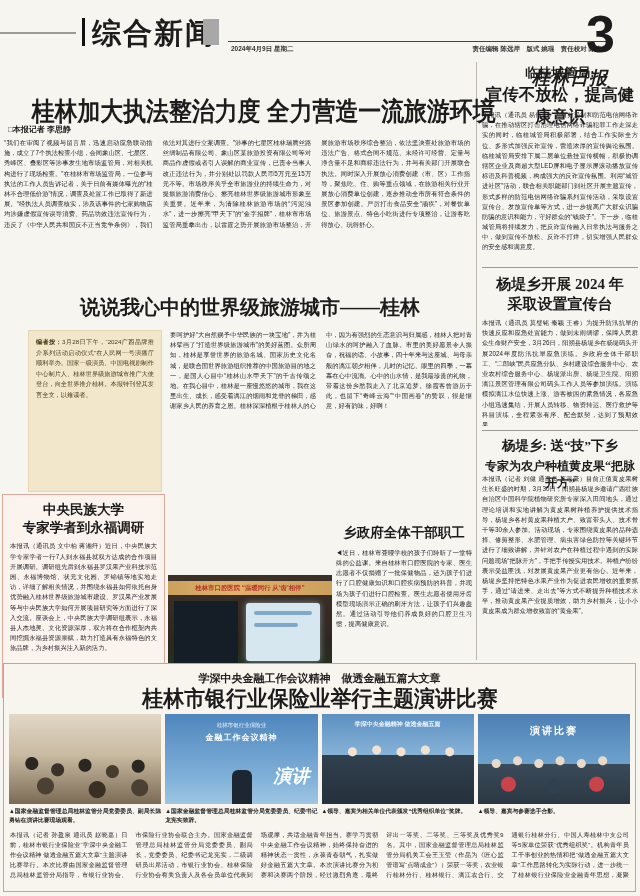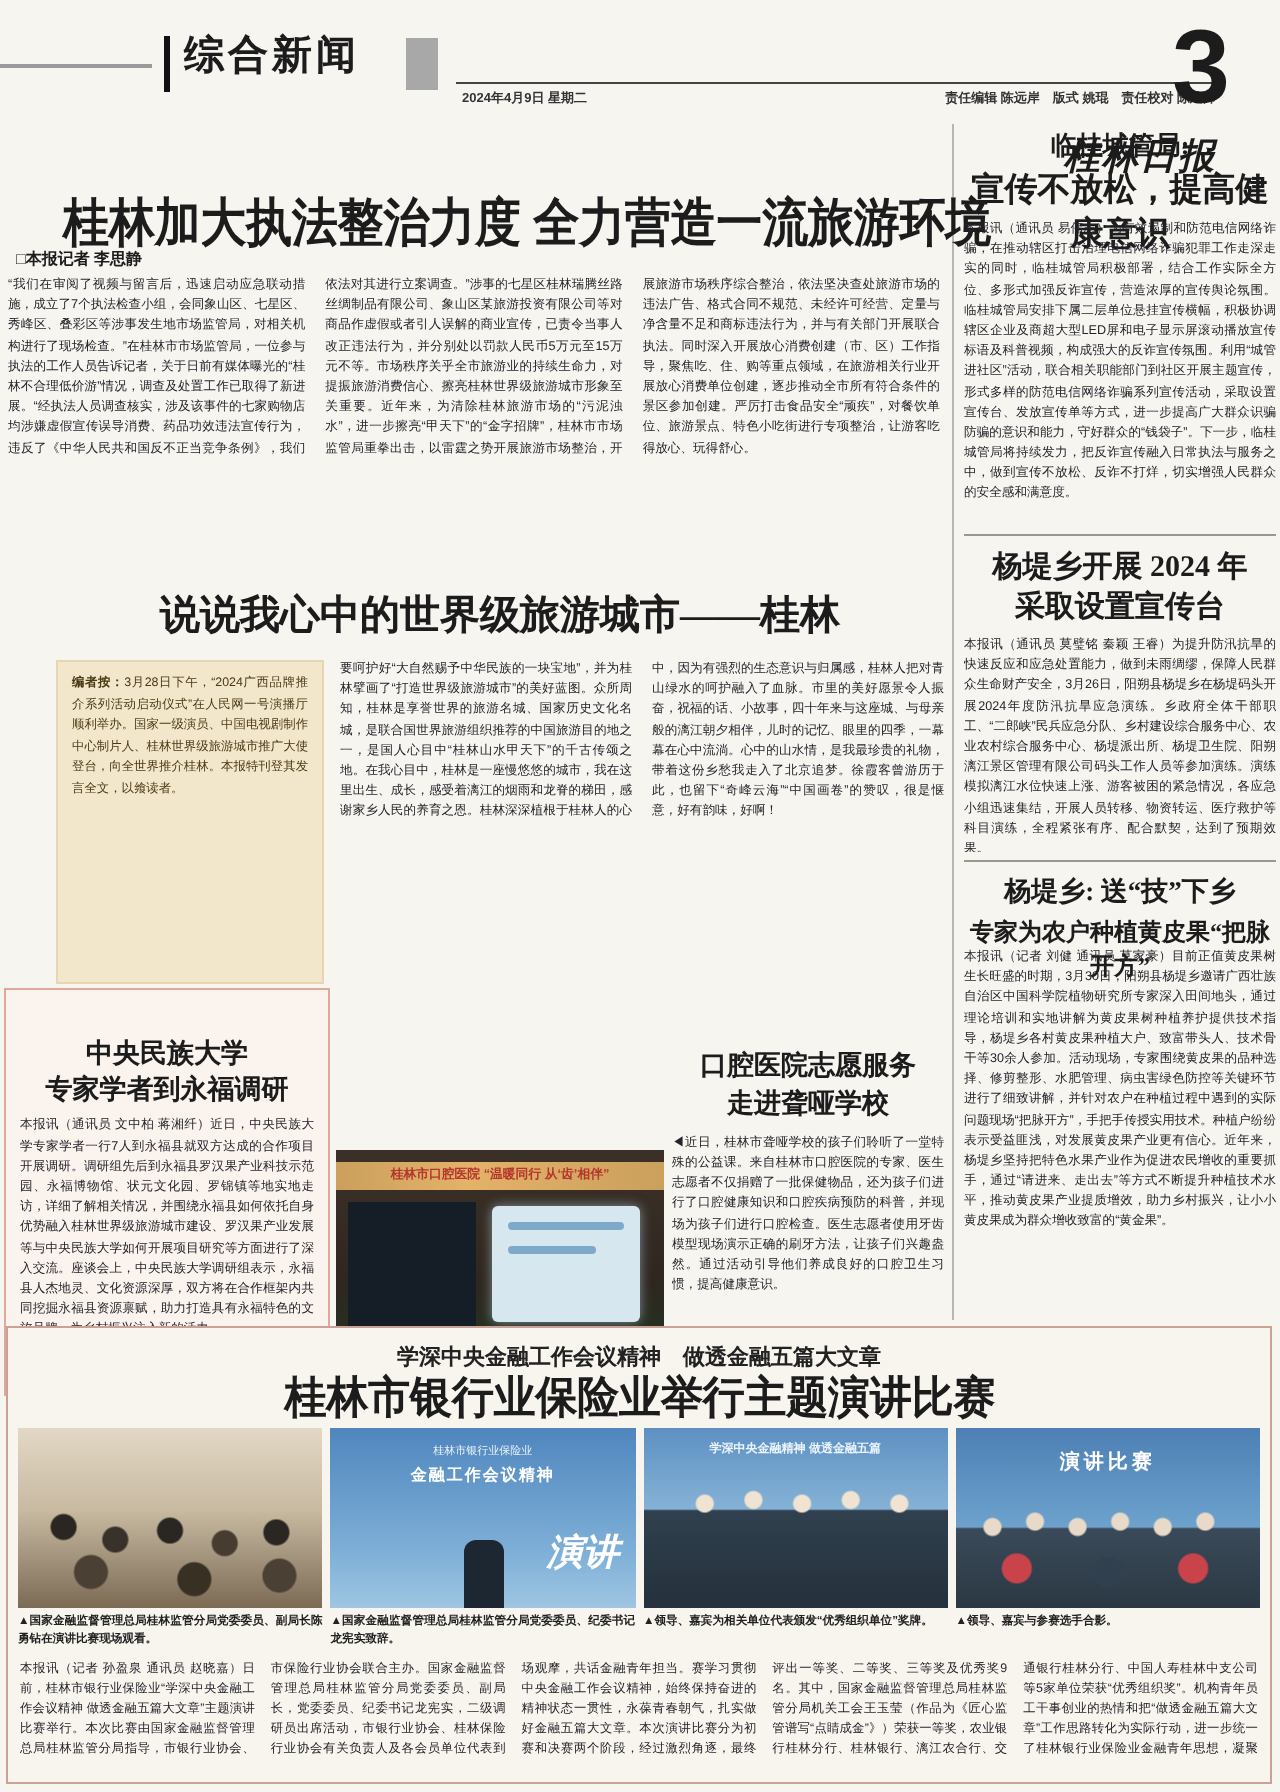--- a/index.html
+++ b/index.html
@@ -4,21 +4,21 @@
 <style>
   html,body{margin:0;padding:0;}
   body{width:640px;height:896px;background:#e9e7e1;font-family:"Liberation Sans",sans-serif;}
   .page{position:relative;width:640px;height:896px;background:#f7f5f0;overflow:hidden;color:#1c1c1c;}
   .abs{position:absolute;}
   .bodytxt{font-size:6.3px;line-height:1.62;text-align:justify;color:#24242a;overflow:hidden;}
 
   
   .hdr-line-left{left:0;top:32px;width:76px;height:2px;background:#9a9a9a;}
   .hdr-bar{left:82px;top:18px;width:3px;height:28px;background:#111;}
-  .hdr-title{left:92px;top:14px;font-size:20px;font-weight:900;letter-spacing:2px;}
+  .hdr-title{left:92px;top:14px;font-size:29px;font-weight:900;letter-spacing:2px;}
   .hdr-sq{left:203px;top:19px;width:16px;height:26px;background:#a8a8a8;}
   .hdr-rule{left:228px;top:41px;width:382px;height:1px;background:#444;}
   .hdr-date{left:231px;top:45px;font-size:6.5px;font-weight:bold;color:#333;}
   .hdr-masthead{left:440px;top:18px;width:168px;text-align:right;font-size:18px;font-weight:900;font-style:italic;font-family:"Liberation Serif",serif;letter-spacing:1px;margin-top:48px;}
   .hdr-staff{left:330px;top:45px;width:278px;text-align:right;font-size:6.5px;font-weight:bold;color:#333;}
   .hdr-num{left:586px;top:8px;font-size:52px;font-weight:900;line-height:1;}
 
   
   .vdiv{left:476px;top:62px;width:1px;height:598px;background:#b9b6ae;}
 
@@ -28,21 +28,21 @@
   .lead-byline{left:8px;top:124px;font-size:8px;font-weight:bold;}
   .lead-cols{left:4px;top:138px;width:466px;height:152px;column-count:3;column-gap:10px;}
 
   
   .feat-title{left:28px;top:294px;width:444px;text-align:center;font-family:"Liberation Serif",serif;font-weight:900;font-size:20px;}
   .edbox{left:28px;top:330px;width:134px;height:162px;background:#f2e6cb;border:1px solid #e6d6b2;box-sizing:border-box;padding:6px 7px;font-size:6.2px;line-height:1.7;color:#4a3a14;text-align:justify;overflow:hidden;}
   .edbox b{font-weight:bold;}
   .feat-cols{left:170px;top:330px;width:302px;height:190px;column-count:2;column-gap:10px;}
 
   
-  .minzu{left:2px;top:494px;width:163px;height:204px;border:1px solid #e0a79b;background:#fbf3ee;box-sizing:border-box;padding:23px 7px 4px;}
+  .minzu{left:2px;top:494px;width:163px;height:204px;border:1px solid #e0a79b;background:#fbf3ee;box-sizing:border-box;padding:6px 7px 4px;}
   .minzu-t{font-family:"Liberation Serif",serif;font-weight:900;font-size:13.5px;text-align:center;line-height:1.35;}
   .minzu-body{margin-top:4px;height:148px;}
 
   
   .cphoto{left:168px;top:575px;width:164px;height:123px;background:linear-gradient(180deg,#3c3128 0%,#2e2720 55%,#243321 80%,#3c5b35 100%);overflow:hidden;}
   .cphoto-banner{position:absolute;left:0;top:6px;width:100%;height:14px;background:linear-gradient(90deg,#caa05c,#e4b269 40%,#caa05c);color:#b3372c;font-size:6.4px;font-weight:bold;text-align:center;line-height:14px;white-space:nowrap;}
   .cphoto-screen{position:absolute;left:78px;top:28px;width:74px;height:58px;background:#d7e7f0;border-radius:3px;box-shadow:0 0 6px rgba(180,210,230,.6);}
   .cphoto-screen i{display:block;margin:8px 8px 0;height:4px;background:#7fa9c9;border-radius:2px;}
   .cphoto-screen i:nth-child(2){width:60%;}
   .cphoto-board{position:absolute;left:6px;top:26px;width:64px;height:62px;background:#151d27;}
@@ -160,22 +160,21 @@
     <div class="cphoto-banner">桂林市口腔医院 “温暖同行 从‘齿’相伴”</div>
     <div class="cphoto-board"></div>
     <div class="cphoto-screen">
         <i></i>
         <i></i>
       </div>
     <div class="cphoto-kids"></div>
   </div>
 
   <div class="abs dent">
-    <div class="dent-t">口腔医院志愿服务</div>
-    <div class="dent-t">走进聋哑学校</div>
+    <div class="dent-t">乡政府全体干部职工</div>
     <div class="dent-body bodytxt">◀近日，桂林市聋哑学校的孩子们聆听了一堂特殊的公益课。来自桂林市口腔医院的专家、医生志愿者不仅捐赠了一批保健物品，还为孩子们进行了口腔健康知识和口腔疾病预防的科普，并现场为孩子们进行口腔检查。医生志愿者使用牙齿模型现场演示正确的刷牙方法，让孩子们兴趣盎然。通过活动引导他们养成良好的口腔卫生习惯，提高健康意识。</div>
   </div>
 
   <div class="abs r1">
     <div class="rail-t1 t-a">临桂城管局:</div>
     <div class="rail-t1 t-b">宣传不放松，提高健康意识</div>
   </div>
   <div class="abs r1-body bodytxt">本报讯（通讯员 易伟志）为有效遏制和防范电信网络诈骗，在推动辖区打击治理电信网络诈骗犯罪工作走深走实的同时，临桂城管局积极部署，结合工作实际全方位、多形式加强反诈宣传，营造浓厚的宣传舆论氛围。临桂城管局安排下属二层单位悬挂宣传横幅，积极协调辖区企业及商超大型LED屏和电子显示屏滚动播放宣传标语及科普视频，构成强大的反诈宣传氛围。利用“城管进社区”活动，联合相关职能部门到社区开展主题宣传，形式多样的防范电信网络诈骗系列宣传活动，采取设置宣传台、发放宣传单等方式，进一步提高广大群众识骗防骗的意识和能力，守好群众的“钱袋子”。下一步，临桂城管局将持续发力，把反诈宣传融入日常执法与服务之中，做到宣传不放松、反诈不打烊，切实增强人民群众的安全感和满意度。</div>
   <div class="abs rdiv1"></div>
 

